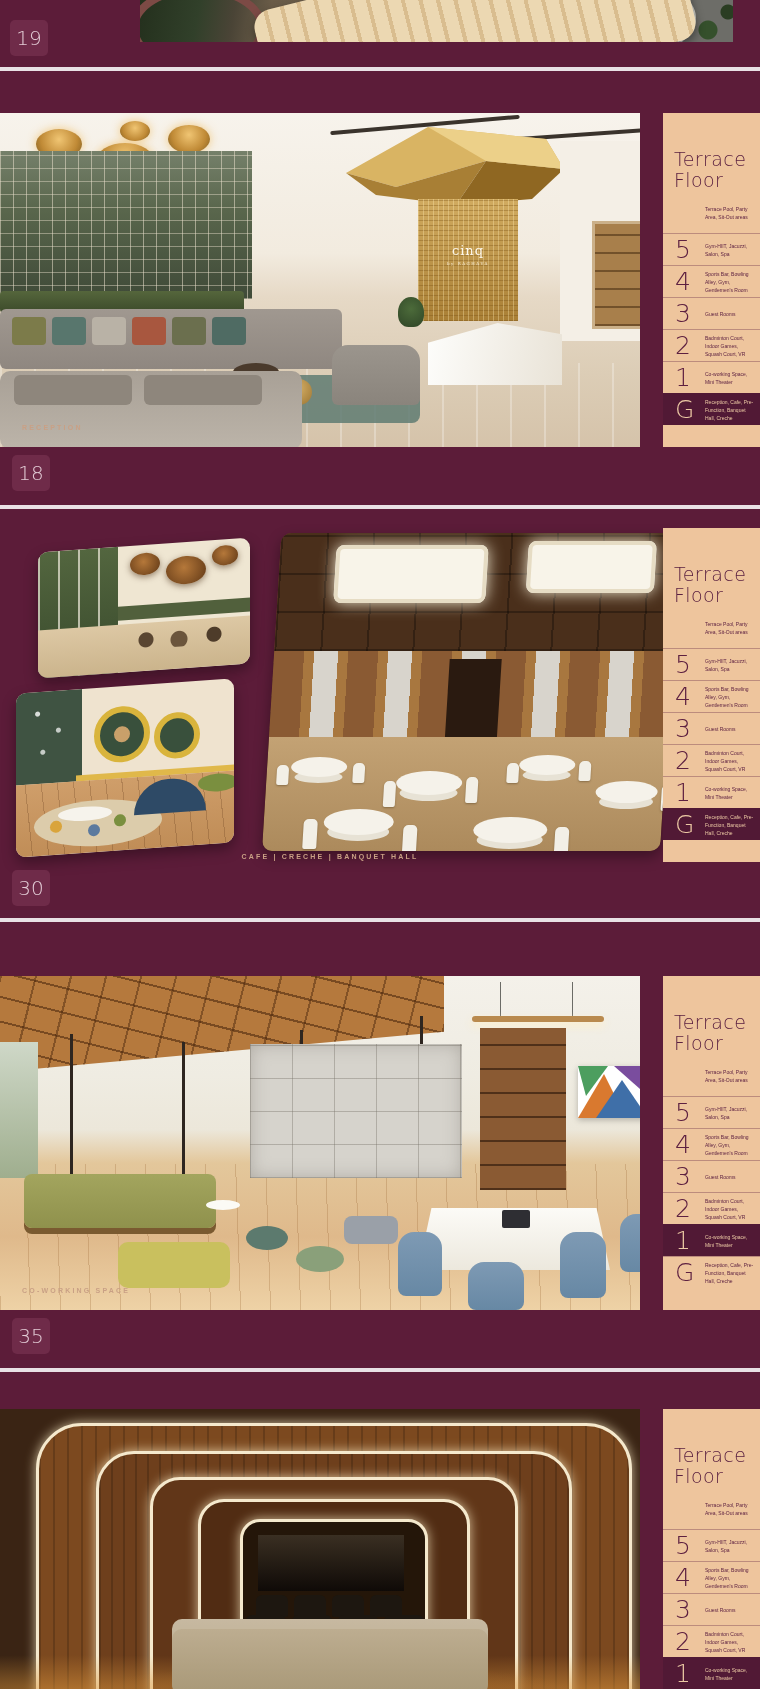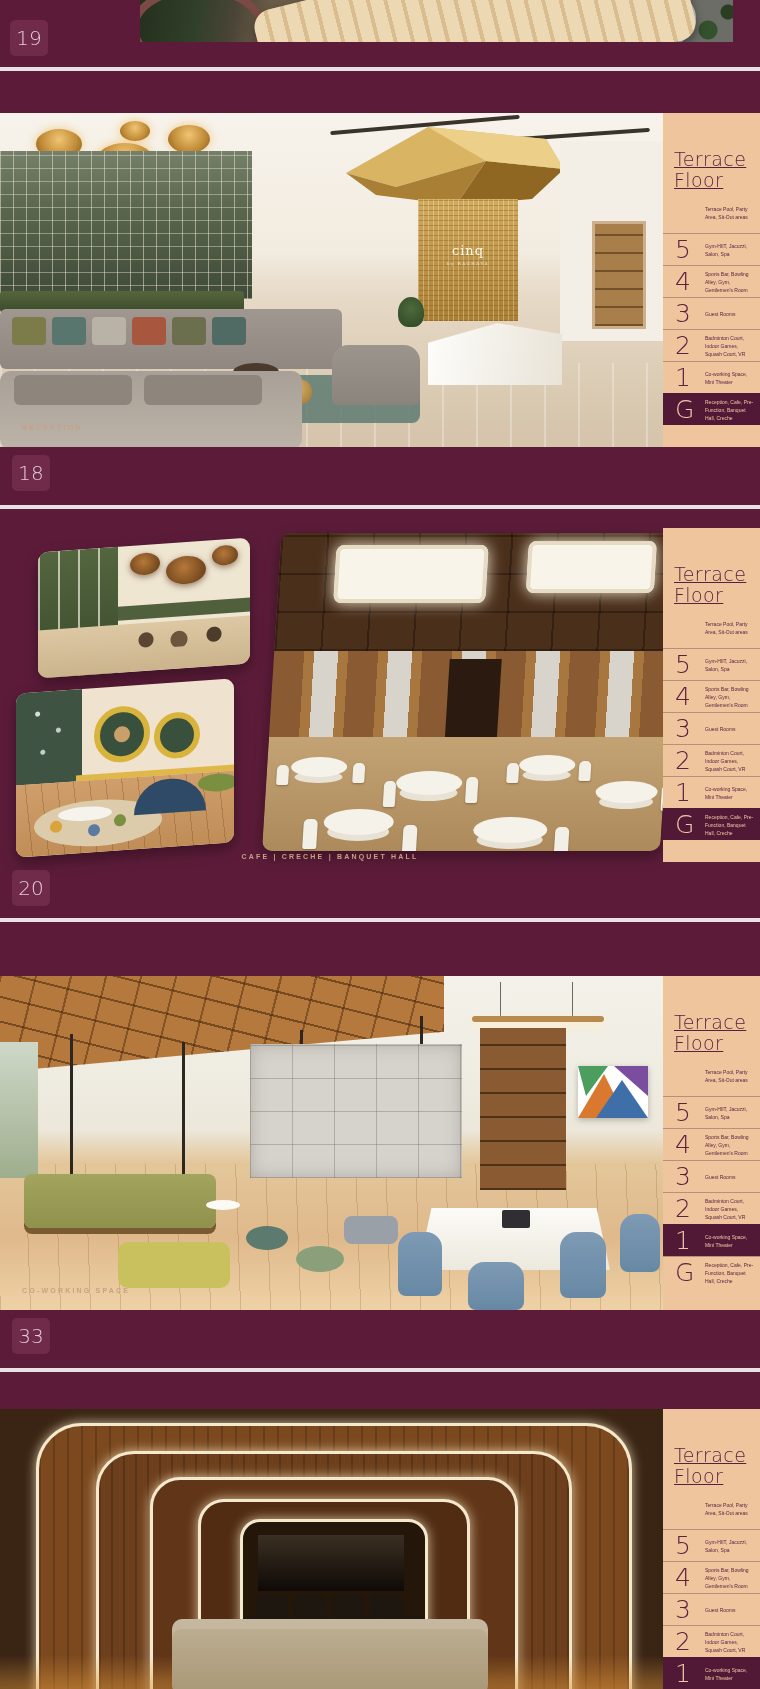--- a/index.html
+++ b/index.html
@@ -11,33 +11,33 @@
   .ptile{position:absolute;width:38px;height:36px;border-radius:5px;background:#6f2b49;
          display:flex;align-items:center;justify-content:center;color:#e3ccd6;
          font-size:20px;font-weight:300;font-family:"DejaVu Sans",sans-serif;}
   
   .cap{position:absolute;font-size:7px;letter-spacing:2.2px;color:#c9a085;font-weight:700;
        font-family:"Liberation Sans",sans-serif;white-space:nowrap;}
   
   .sb-slot{position:absolute;left:663px;width:97px;}
   .sb{position:relative;width:97px;height:100%;background:#eec59d;color:#5e2242;overflow:hidden;}
   .sb-title{padding:36px 0 0 11px;font-family:"DejaVu Sans",sans-serif;font-weight:300;
-            font-size:19px;line-height:21px;letter-spacing:.4px;color:#5a2040;text-decoration:underline;}
+            font-size:19px;line-height:21px;letter-spacing:.4px;color:#5a2040;}
   .sb-tdesc{position:absolute;left:42px;top:92px;width:50px;font-size:5px;line-height:1.6;color:#5e2242;}
   .sb-rows{position:absolute;left:0;top:120px;width:97px;}
   .sb-row{position:relative;display:flex;align-items:center;min-height:32px;
           border-top:1px solid rgba(94,34,66,.35);padding:3px 5px 3px 12px;box-sizing:border-box;}
   .sb-row .num{width:25px;font-family:"DejaVu Sans",sans-serif;font-weight:200;
                font-size:25px;line-height:1;color:#5d2040;}
   .sb-row .rdesc{width:49px;margin-left:5px;font-size:5px;line-height:1.6;color:#5e2242;}
   .sb-row.hl{background:#511935;border-top-color:#511935;}
   .sb-row.hl .num,.sb-row.hl .rdesc{color:#ecc9a4;}
   .sb-pad{height:46px;}
   
-  .img{position:absolute;left:0;width:759px;overflow:hidden;}
+  .img{position:absolute;left:0;width:640px;overflow:hidden;}
   
   .img18{background:linear-gradient(100deg,#24301d 0%,#31402a 10%,#4a4436 16%,#6a5c48 22%,#746a58 100%);}
   .ribbon{position:absolute;left:120px;top:-40px;width:430px;height:130px;transform:rotate(-14deg);
           background:repeating-linear-gradient(90deg,#ecd8b2 0 13px,#d9bd8f 13px 17px);
           border-radius:18px;box-shadow:0 4px 10px rgba(0,0,0,.4);}
   .plaza{position:absolute;left:400px;top:0;width:200px;height:42px;background:#6d6d68;}
   .path1{position:absolute;left:430px;top:-20px;width:120px;height:70px;border:3px solid #cfcfc8;border-radius:50%;}
   .trees{position:absolute;left:520px;top:2px;width:80px;height:40px;
          background:radial-gradient(circle at 20% 30%,#2f4427 8px,transparent 9px),
                     radial-gradient(circle at 60% 70%,#35502c 9px,transparent 10px),
@@ -358,21 +358,21 @@
       <div class="sb-row hl">
         <span class="num">G</span>
         <span class="rdesc">Reception, Cafe, Pre-Function, Banquet Hall, Creche</span>
       </div>
       <div class="sb-pad"></div>
     </div>
   </div>
 </div>
   <div class="cap" style="left:200px;top:853px;width:260px;text-align:center;">CAFE | CRECHE | BANQUET HALL</div>
   <div class="ptile" style="left:12px;top:870px;">
-    <span>20</span>
+    <span>30</span>
   </div>
   <div class="sep" style="top:918px;"></div>
 
   <div class="img img21" style="top:976px;height:334px;">
     <div class="plank21"></div>
     <div class="canopy"></div>
     <div class="post" style="left:70px;top:58px;height:154px;"></div>
     <div class="post" style="left:182px;top:66px;height:150px;"></div>
     <div class="post" style="left:300px;top:54px;height:142px;"></div>
     <div class="post" style="left:420px;top:40px;height:120px;"></div>
@@ -432,21 +432,21 @@
       <div class="sb-row">
         <span class="num">G</span>
         <span class="rdesc">Reception, Cafe, Pre-Function, Banquet Hall, Creche</span>
       </div>
       <div class="sb-pad"></div>
     </div>
   </div>
 </div>
   <div class="cap" style="left:22px;top:1287px;">CO-WORKING SPACE</div>
   <div class="ptile" style="left:12px;top:1318px;">
-    <span>33</span>
+    <span>35</span>
   </div>
   <div class="sep" style="top:1368px;"></div>
 
   <div class="img img22" style="top:1409px;height:280px;">
     <div class="arch" style="left:36px;top:14px;width:590px;height:330px;border-radius:46px;background:#7c491f;background-image:repeating-linear-gradient(90deg,rgba(0,0,0,.18) 0 2px,transparent 2px 14px);"></div>
     <div class="arch" style="left:96px;top:42px;width:470px;height:286px;border-radius:38px;background:#6e3f1c;background-image:repeating-linear-gradient(90deg,rgba(0,0,0,.18) 0 2px,transparent 2px 12px);"></div>
     <div class="arch" style="left:150px;top:68px;width:362px;height:250px;border-radius:30px;background:#613618;"></div>
     <div class="arch" style="left:198px;top:90px;width:266px;height:220px;border-radius:26px;background:#512c13;"></div>
     <div class="arch" style="left:240px;top:110px;width:182px;height:190px;border-radius:20px;background:#241609;"></div>
     <div class="a" style="left:258px;top:126px;width:146px;height:56px;background:linear-gradient(#3a2f22,#0f0a07);"></div>

